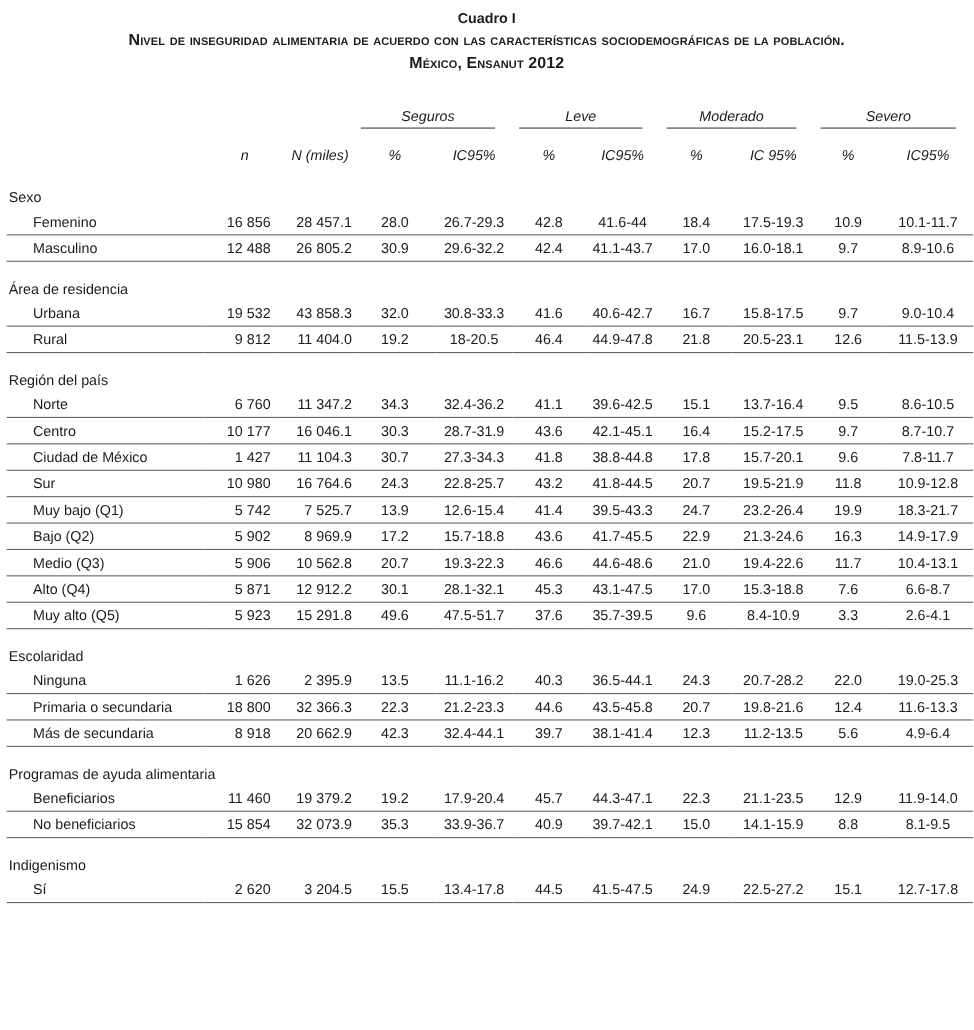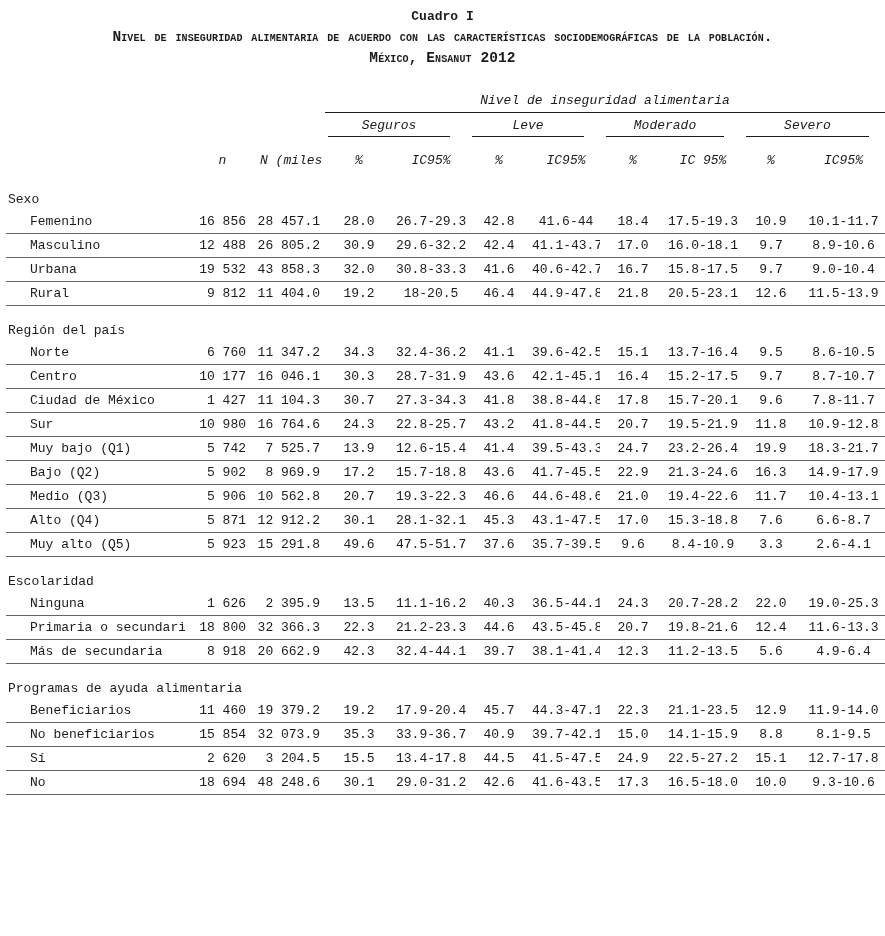--- a/index.html
+++ b/index.html
@@ -1,18 +1,18 @@
 <!DOCTYPE html>
 <html><head>
 <meta charset="utf-8">
 <style>
   html, body { margin: 0; padding: 0; background: #ffffff; }
   .page {
     width: 885px; height: 824px; background: #ffffff; overflow: hidden;
-    font-family: Liberation Mono, monospace; color: #1b1b1b;
+    font-family: Liberation Sans, sans-serif; color: #1b1b1b;
   }
   .title-block { text-align: center; padding-top: 7px; }
   .caption-label { font-size: 13px; font-weight: bold; line-height: 20px; }
   .caption-title {
     font-size: 14.5px; font-weight: bold; font-variant: small-caps;
     line-height: 21px; letter-spacing: 0.1px;
   }
   table.main {
     border-collapse: collapse; table-layout: fixed;
     width: 879px; margin: 24px 0 0 6px;
@@ -58,26 +58,20 @@
       <col style="width:74px">
         <col style="width:70px">
       <col style="width:66px">
         <col style="width:68px">
       <col style="width:66px">
         <col style="width:74px">
       <col style="width:62px">
         <col style="width:83px">
     </colgroup>
     <thead>
-      <tr>
-        <th colspan="3"></th>
-        <th colspan="8" class="spanner-cell">
-          <div>Nivel de inseguridad alimentaria</div>
-        </th>
-      </tr>
       <tr>
         <th colspan="3"></th>
         <th colspan="2" class="group-cell">
           <div>Seguros</div>
         </th>
         <th colspan="2" class="group-cell">
           <div>Leve</div>
         </th>
         <th colspan="2" class="group-cell">
           <div>Moderado</div>
@@ -123,20 +117,23 @@
           <td class="num-right">26 805.2</td>
           <td class="num-center">30.9</td>
           <td class="num-center">29.6-32.2</td>
           <td class="num-center">42.4</td>
           <td class="num-center">41.1-43.7</td>
           <td class="num-center">17.0</td>
           <td class="num-center">16.0-18.1</td>
           <td class="num-center">9.7</td>
           <td class="num-center">8.9-10.6</td>
         </tr>
+        <tr class="section-row">
+          <td colspan="11">Área de residencia</td>
+        </tr>
         <tr class="data-row">
           <td class="row-label">Urbana</td>
           <td class="num-right">19 532</td>
           <td class="num-right">43 858.3</td>
           <td class="num-center">32.0</td>
           <td class="num-center">30.8-33.3</td>
           <td class="num-center">41.6</td>
           <td class="num-center">40.6-42.7</td>
           <td class="num-center">16.7</td>
           <td class="num-center">15.8-17.5</td>
@@ -340,20 +337,23 @@
           <td class="num-right">32 073.9</td>
           <td class="num-center">35.3</td>
           <td class="num-center">33.9-36.7</td>
           <td class="num-center">40.9</td>
           <td class="num-center">39.7-42.1</td>
           <td class="num-center">15.0</td>
           <td class="num-center">14.1-15.9</td>
           <td class="num-center">8.8</td>
           <td class="num-center">8.1-9.5</td>
         </tr>
+        <tr class="section-row">
+          <td colspan="11">Indigenismo</td>
+        </tr>
         <tr class="data-row">
           <td class="row-label">Sí</td>
           <td class="num-right">2 620</td>
           <td class="num-right">3 204.5</td>
           <td class="num-center">15.5</td>
           <td class="num-center">13.4-17.8</td>
           <td class="num-center">44.5</td>
           <td class="num-center">41.5-47.5</td>
           <td class="num-center">24.9</td>
           <td class="num-center">22.5-27.2</td>

